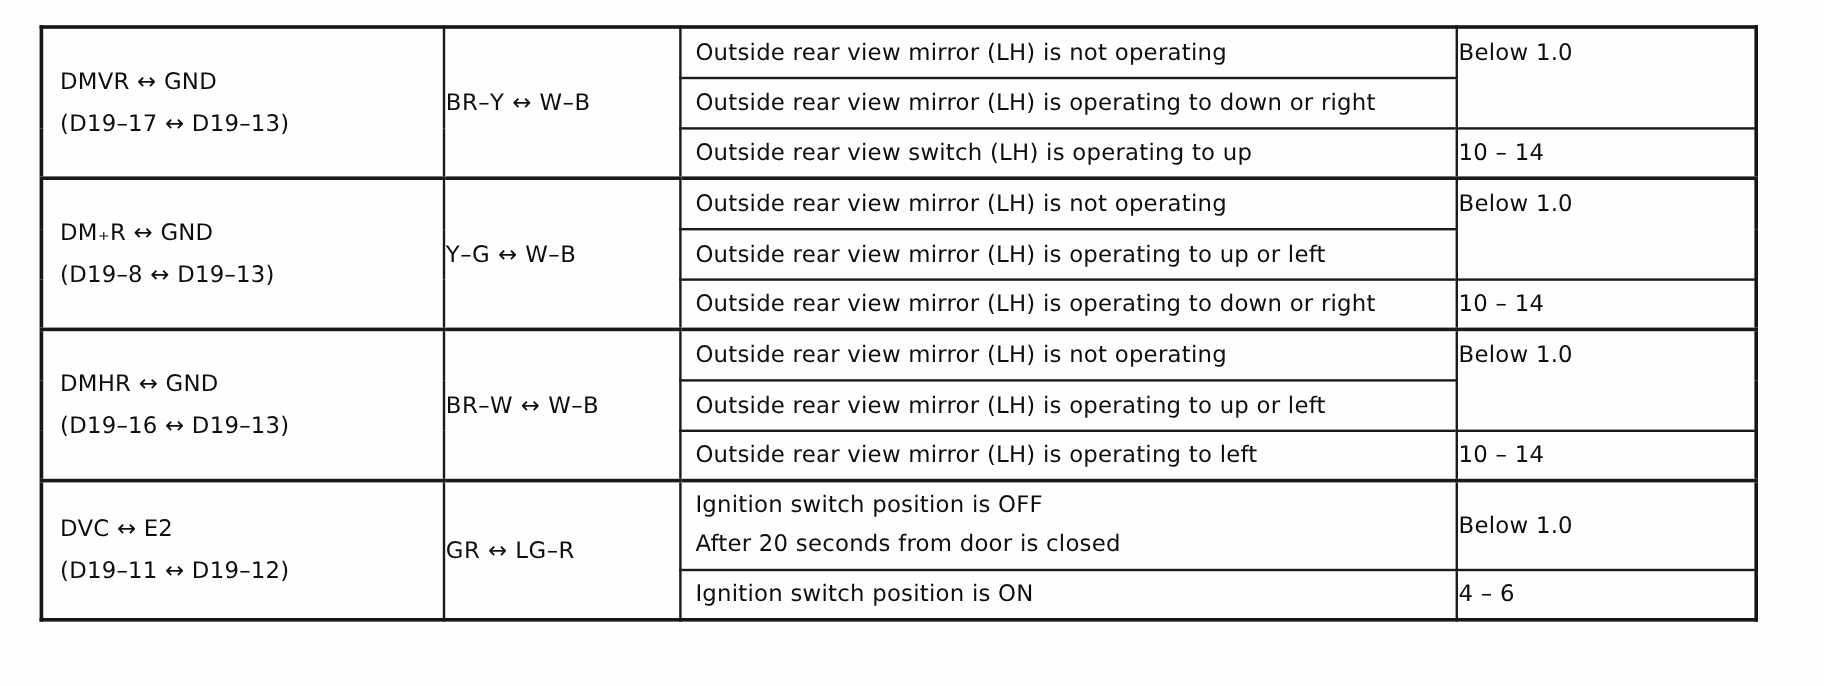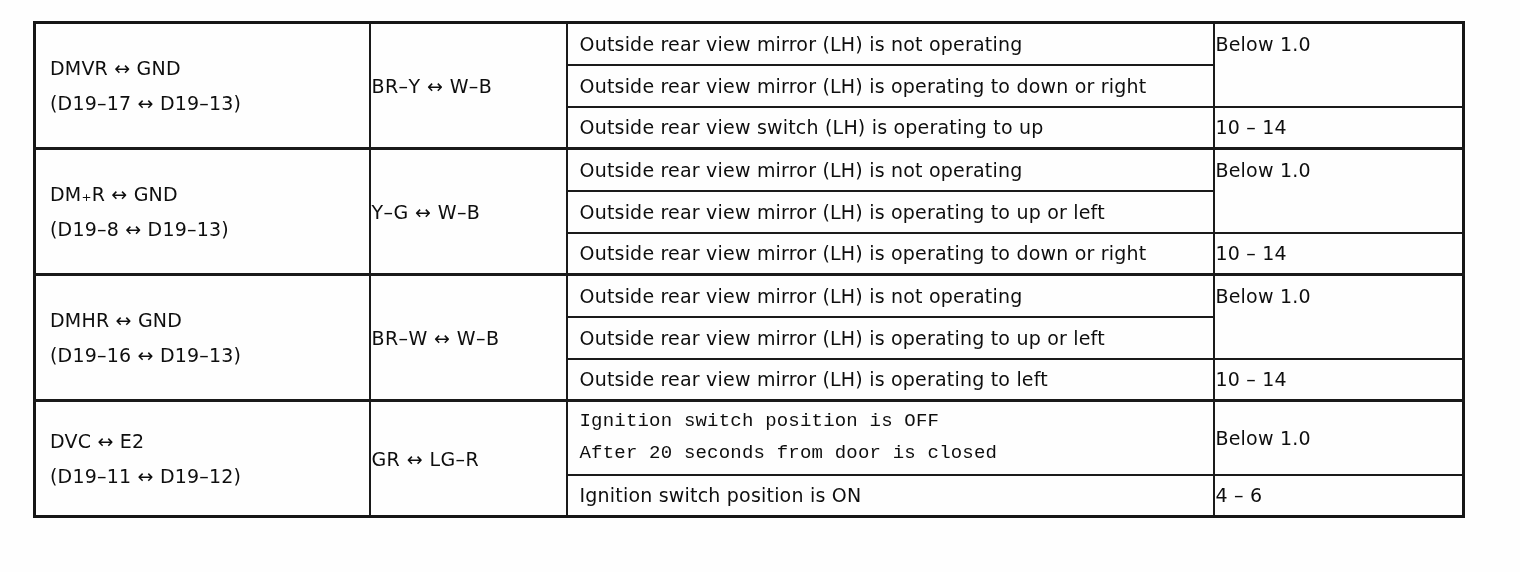--- a/index.html
+++ b/index.html
@@ -48,21 +48,21 @@
     text-align: left;
     vertical-align: middle;
     letter-spacing: 0.4px;
   }
   td.c3 {
     text-align: left;
     vertical-align: middle;
     padding: 0 6px 0 12px;
     border-radius: 17px;
   }
-  td.c3 .cline { line-height: 1.65; white-space: nowrap; font-family: Liberation Mono, monospace; }
+  td.c3 .cline { line-height: 1.65; white-space: nowrap; }
   td.c4 {
     text-align: left;
     vertical-align: middle;
     margin-left: 24px;
   }
   td.c4.vtop {
     vertical-align: top;
     padding-top: 9px;
   }
 </style>

